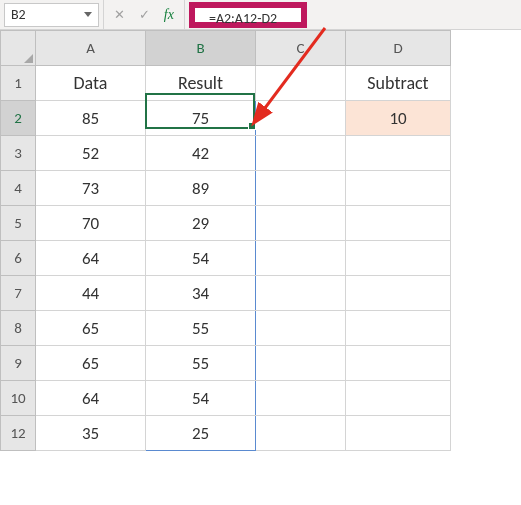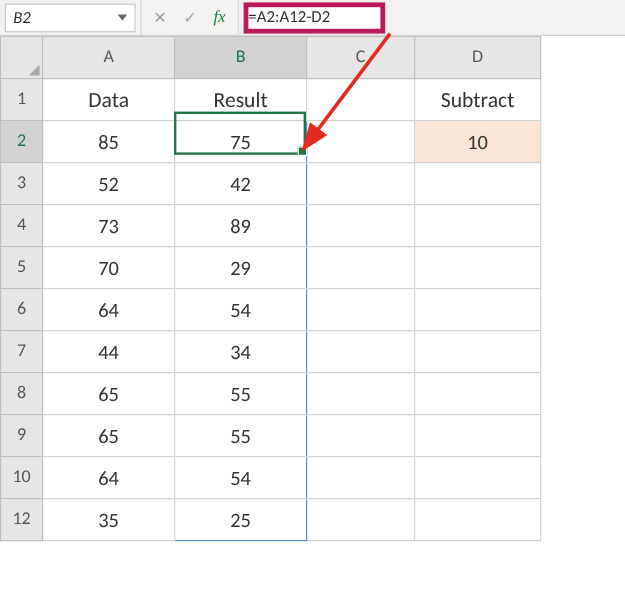--- a/index.html
+++ b/index.html
@@ -13,31 +13,30 @@
   }
   .formula-bar {
     display: flex;
     align-items: center;
     height: 30px;
     border-bottom: 1px solid #d4d4d4;
     background: #f3f2f1;
     font-size: 14px;
   }
   .name-box {
-    width: 109px;
+    width: 95px;
     height: 24px;
     background: #fff;
     border: 1px solid #c8c8c8;
     margin: 0 4px;
     display: flex;
     align-items: center;
     padding: 0 6px;
     justify-content: space-between;
     color: #333;
-    font-style: italic;
   }
   .name-box-dd {
     width: 0; height: 0;
     border-left: 4px solid transparent;
     border-right: 4px solid transparent;
     border-top: 5px solid #666;
   }
   .fb-icons {
     display: flex;
     align-items: center;
@@ -46,29 +45,29 @@
     border-left: 1px solid #d4d4d4;
     border-right: 1px solid #d4d4d4;
     height: 100%;
     color: #999;
   }
   .fb-icon { font-size: 13px; color: #a0a0a0; }
   .fx-label { font-style: italic; font-family: 'Times New Roman', serif; color: #15803d; font-size: 14px; }
   .formula-input {
     flex: 0 0 auto;
     width: 118px;
-    padding: 2px 0;
+    padding: 2px 14px;
     font-size: 14px;
     color: #333;
     background: #fff;
-    border: 4px solid #be185d;
+    border: 6px solid #be185d;
     margin-left: 4px;
     height: 26px;
     display: flex;
-    align-items: flex-end;
+    align-items: flex-start;
   }
   .sheet-wrap {
     position: relative;
   }
   .sheet {
     border-collapse: collapse;
     table-layout: fixed;
     font-size: 17px;
     color: #333;
   }

